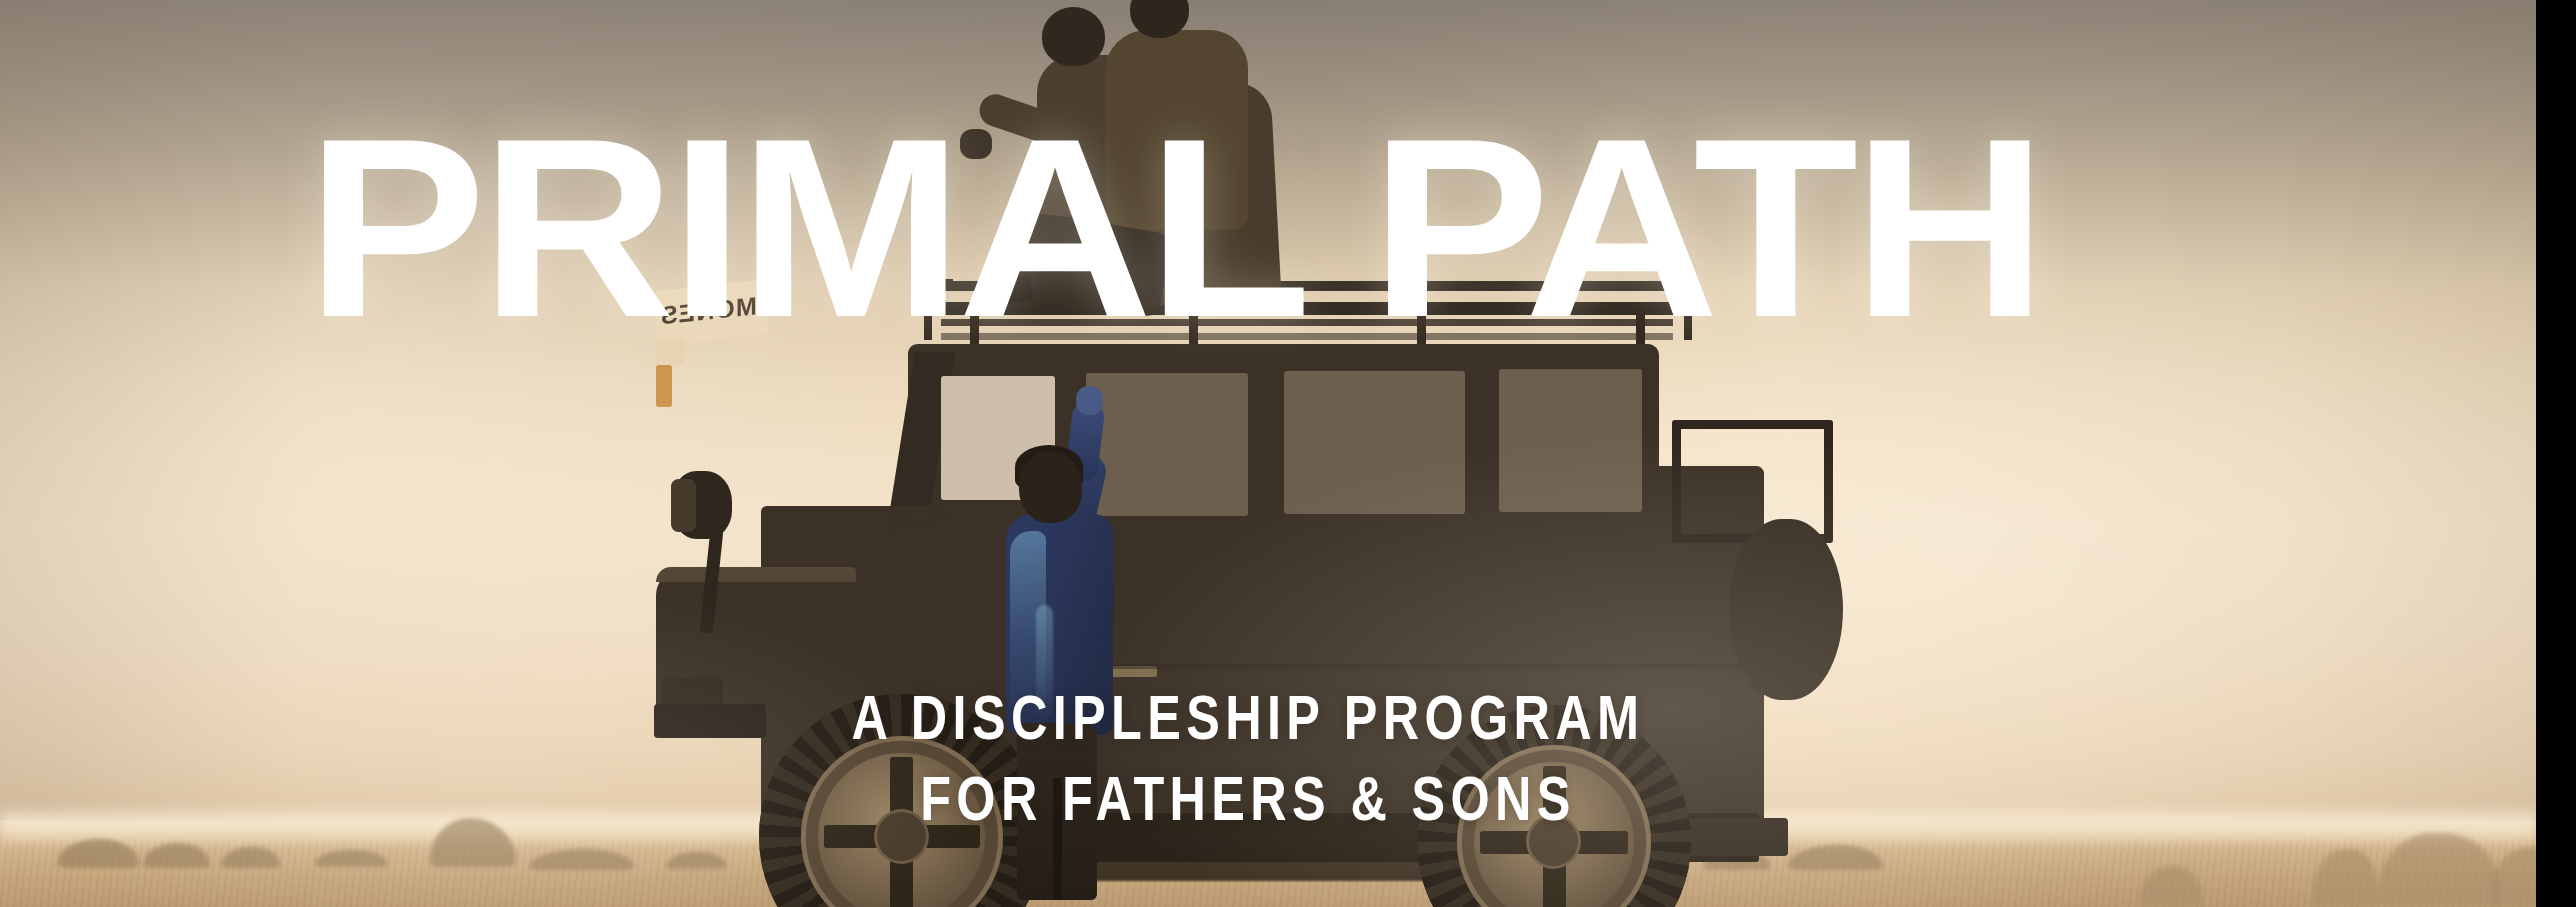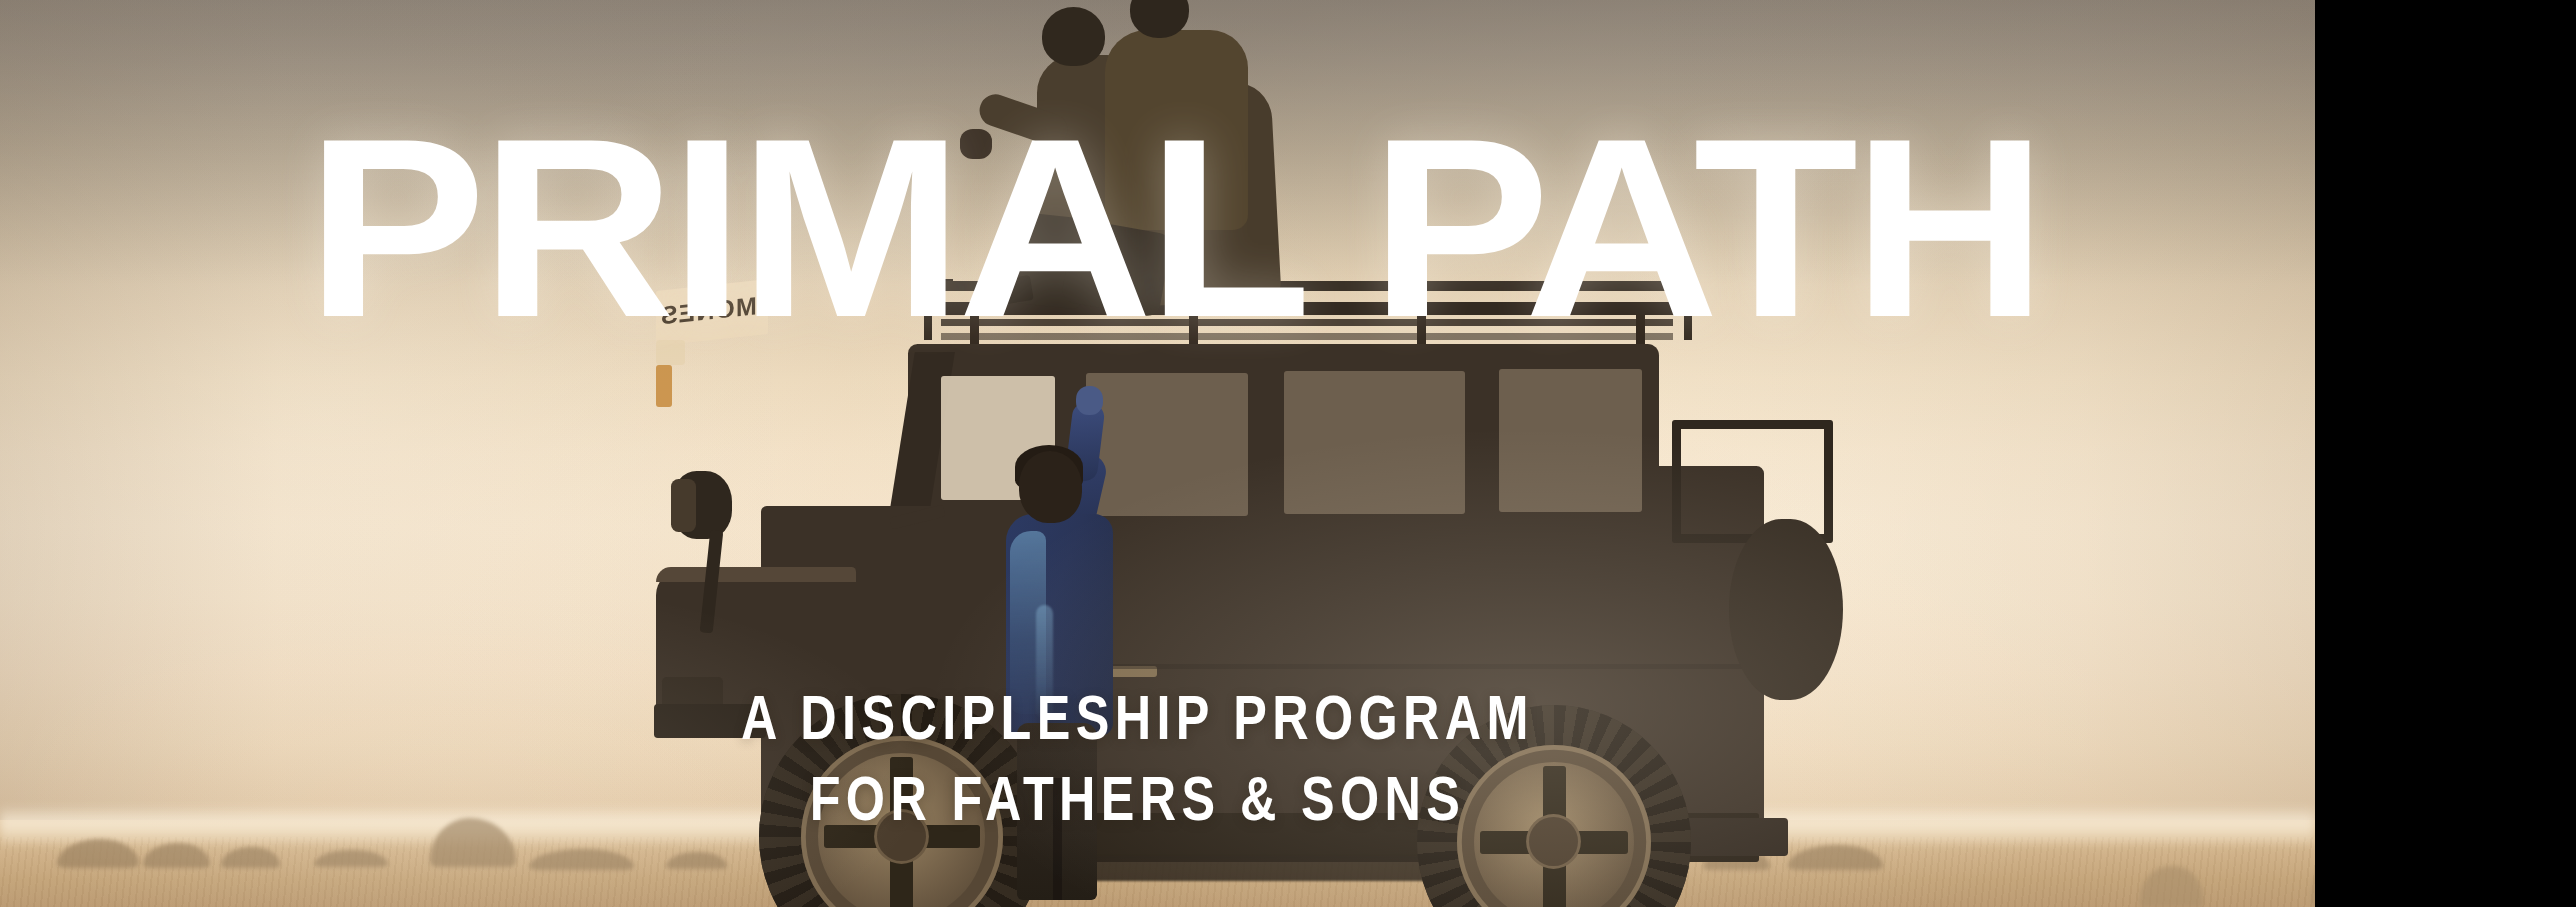--- a/index.html
+++ b/index.html
@@ -7,21 +7,21 @@
     margin: 0;
     padding: 0;
     background: #000;
   }
   body {
     font-family: "Liberation Sans", sans-serif;
   }
 
   #hero {
     position: relative;
-    width: 2315px;
+    width: 2536px;
     height: 907px;
     overflow: hidden;
     background: #d946ef;
   }
 
   
   .sky {
     position: absolute;
     inset: 0;
     background:

